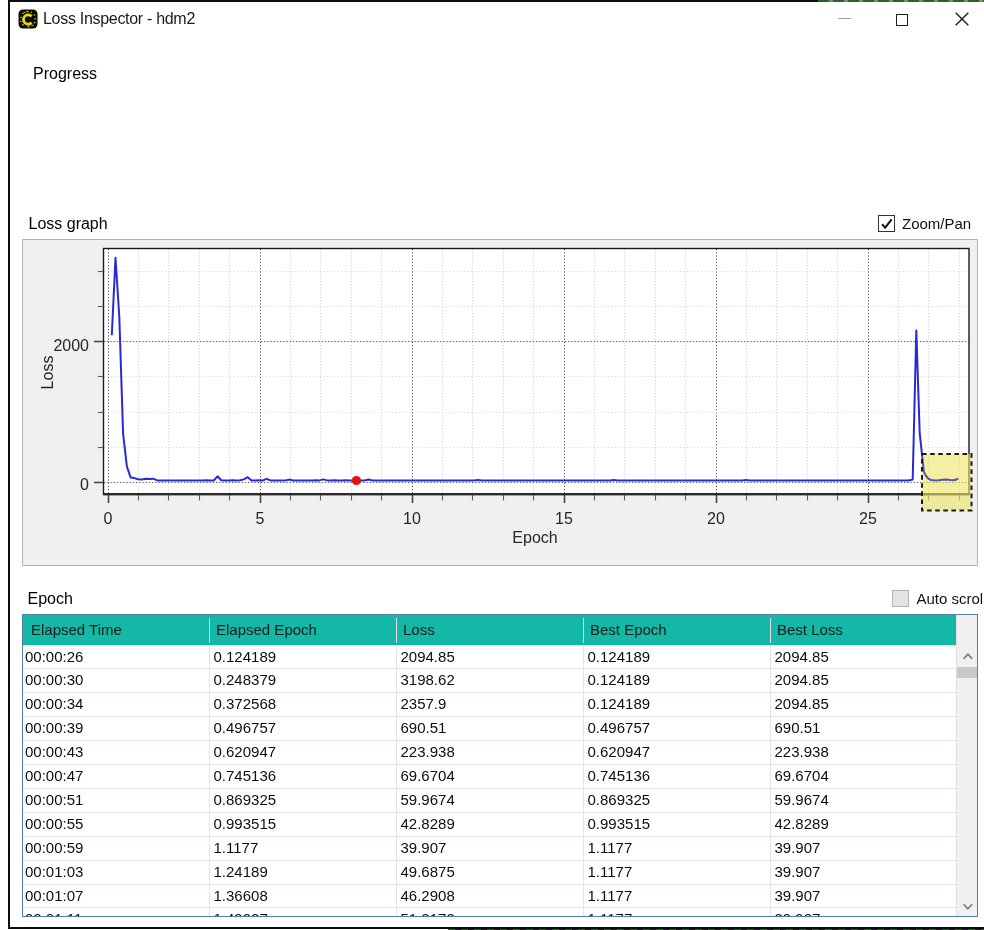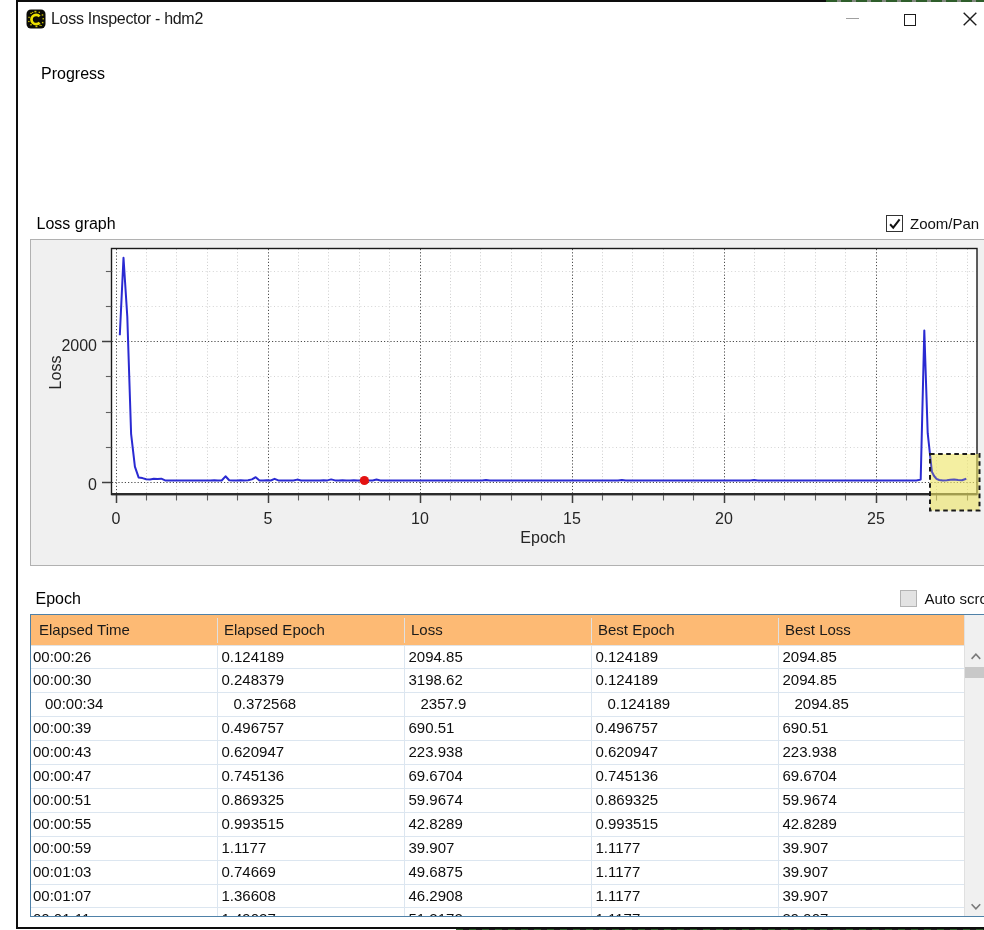--- a/index.html
+++ b/index.html
@@ -1,28 +1,28 @@
 <!DOCTYPE html>
 <html><head><meta charset="utf-8">
 <style>
 * { margin:0; padding:0; box-sizing:border-box; }
 html,body { width:984px; height:930px; background:#fff; font-family:"Liberation Sans", sans-serif; overflow:hidden; }
-#win { position:absolute; left:16px; top:0; width:872px; height:930px; background:#fff;text-align:center; }
+#win { position:absolute; left:8px; top:0; width:872px; height:930px; background:#fff;text-align:center; }
 .abs { position:absolute; }
 .sect { position:absolute; font-size:16px; font-weight:normal; color:#000; }
 .gbox { position:absolute; left:14px; width:955.5px; background:#f0f0f0; border:1px solid #b1b1b1; }
 #title { position:absolute; left:35px; top:9.5px; font-size:16px; letter-spacing:-0.3px; color:#191919; }
 #btnmin { position:absolute; left:830px; top:17.8px; width:12.5px; height:1.7px; background:#a0a0a0; }
 #btnmax { position:absolute; left:888px; top:14px; width:12px; height:12px; border:1.4px solid #1c1c1c; }
 #done { position:absolute; left:20px; top:23.3px; font-size:15px; color:#111; }
 #pbar { position:absolute; left:18px; top:49.5px; width:918.5px; height:29px; background:#e6e6e6; border:1px solid #b3b3b3; }
 .cbrow { position:absolute; font-size:15px; color:#111; }
 .cbx { position:absolute; width:16.5px; height:16.5px; background:#fff; border:1.4px solid #333; }
 #table { position:absolute; left:14px; top:613.5px; width:956px; height:303px; border:1px solid #4f81a8; background:#fff; overflow:hidden; }
-#thead { position:absolute; left:0; top:0; width:954px; height:31px; background:#fdba74; border-bottom:1px solid #e3e3e3; font-size:15px; color:#1a1a1a; }
+#thead { position:absolute; left:0; top:0; width:954px; height:31px; background:#14b8a6; border-bottom:1px solid #e3e3e3; font-size:15px; color:#1a1a1a; }
 #thead span { position:absolute; top:6px; }
 .hsepv { position:absolute; top:3px; height:25px; width:1px; background:#e0e0e0; }
 .trow { position:absolute; left:0; width:933px; font-size:15px; color:#0d0d0d; line-height:23.9px; }
 .vsep { position:absolute; top:31px; bottom:0; width:1px; background:#dce6f0; }
 .hsep { position:absolute; left:0; width:933.5px; height:1px; background:#dce6f0; }
 #sbar { position:absolute; left:932.5px; top:0px; width:21.5px; height:301px; background:#f0f0f0; border-left:1px solid #e0e0e0; }
 #sthumb { position:absolute; left:0px; top:52.5px; width:21px; height:11px; background:#c8c8c8; }
 </style></head>
 <body>
 <div id="win">
@@ -191,21 +191,21 @@
         <span style="position:absolute;left:564.5px;top:0;">0.124189</span>
         <span style="position:absolute;left:751.5px;top:0;">2094.85</span>
       </div>
 <div class="trow" style="top:53.9px;height:23.9px;">
         <span style="position:absolute;left:2px;top:0;">00:00:30</span>
         <span style="position:absolute;left:190.5px;top:0;">0.248379</span>
         <span style="position:absolute;left:377.5px;top:0;">3198.62</span>
         <span style="position:absolute;left:564.5px;top:0;">0.124189</span>
         <span style="position:absolute;left:751.5px;top:0;">2094.85</span>
       </div>
-<div class="trow" style="top:77.8px;height:23.9px;margin-left:12px;">
+<div class="trow" style="top:77.8px;height:23.9px;">
         <span style="position:absolute;left:2px;top:0;">00:00:34</span>
         <span style="position:absolute;left:190.5px;top:0;">0.372568</span>
         <span style="position:absolute;left:377.5px;top:0;">2357.9</span>
         <span style="position:absolute;left:564.5px;top:0;">0.124189</span>
         <span style="position:absolute;left:751.5px;top:0;">2094.85</span>
       </div>
 <div class="trow" style="top:101.7px;height:23.9px;">
         <span style="position:absolute;left:2px;top:0;">00:00:39</span>
         <span style="position:absolute;left:190.5px;top:0;">0.496757</span>
         <span style="position:absolute;left:377.5px;top:0;">690.51</span>
@@ -242,21 +242,21 @@
       </div>
 <div class="trow" style="top:221.2px;height:23.9px;">
         <span style="position:absolute;left:2px;top:0;">00:00:59</span>
         <span style="position:absolute;left:190.5px;top:0;">1.1177</span>
         <span style="position:absolute;left:377.5px;top:0;">39.907</span>
         <span style="position:absolute;left:564.5px;top:0;">1.1177</span>
         <span style="position:absolute;left:751.5px;top:0;">39.907</span>
       </div>
 <div class="trow" style="top:245.1px;height:23.9px;">
         <span style="position:absolute;left:2px;top:0;">00:01:03</span>
-        <span style="position:absolute;left:190.5px;top:0;">0.74669</span>
+        <span style="position:absolute;left:190.5px;top:0;">1.24189</span>
         <span style="position:absolute;left:377.5px;top:0;">49.6875</span>
         <span style="position:absolute;left:564.5px;top:0;">1.1177</span>
         <span style="position:absolute;left:751.5px;top:0;">39.907</span>
       </div>
 <div class="trow" style="top:269.0px;height:23.9px;">
         <span style="position:absolute;left:2px;top:0;">00:01:07</span>
         <span style="position:absolute;left:190.5px;top:0;">1.36608</span>
         <span style="position:absolute;left:377.5px;top:0;">46.2908</span>
         <span style="position:absolute;left:564.5px;top:0;">1.1177</span>
         <span style="position:absolute;left:751.5px;top:0;">39.907</span>

